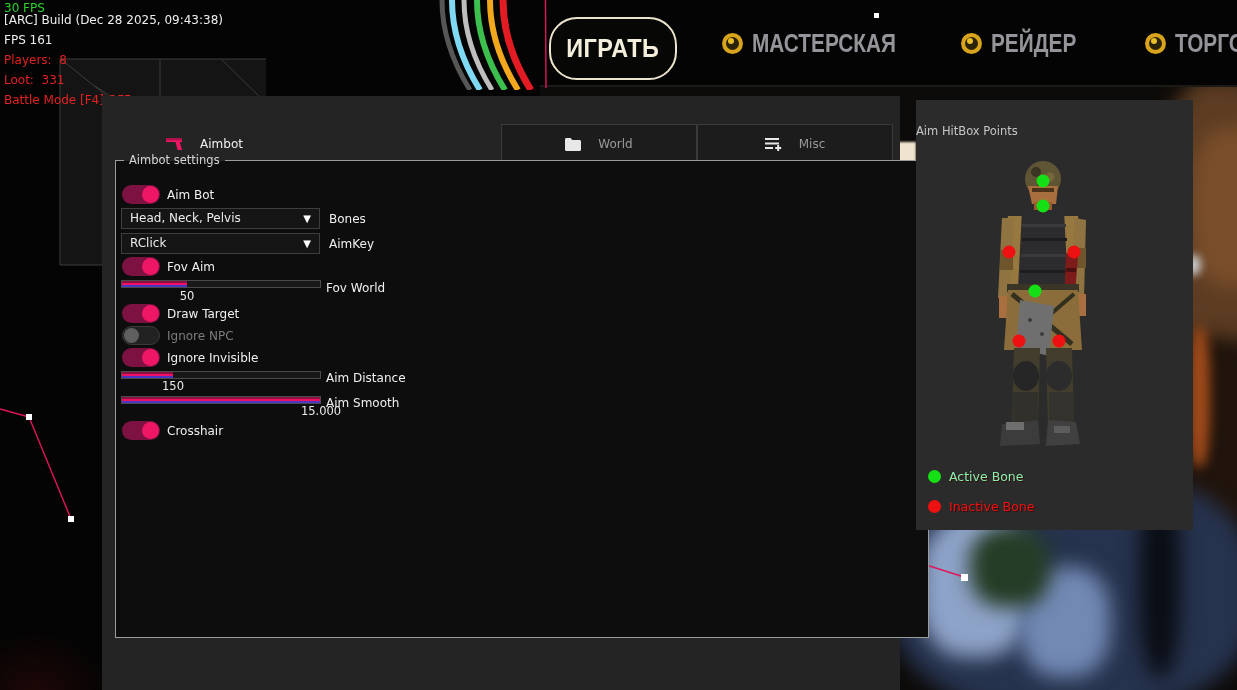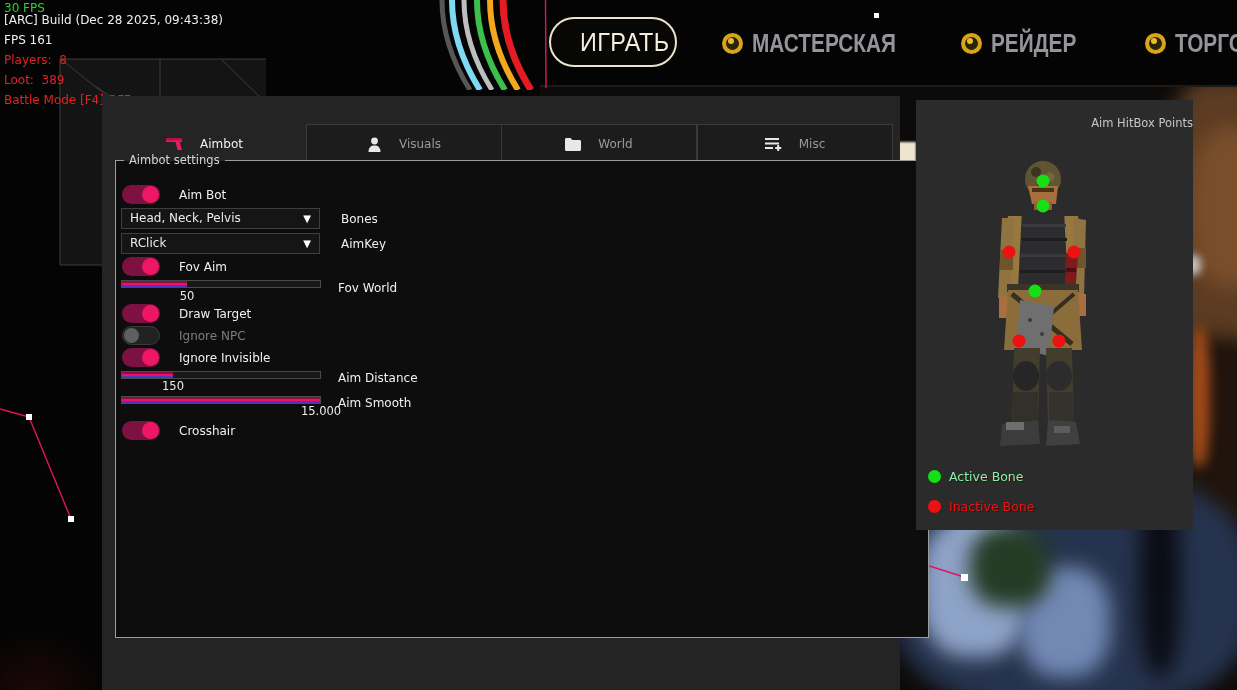--- a/index.html
+++ b/index.html
@@ -11,24 +11,24 @@
   .scene .blob{position:absolute;filter:blur(10px);border-radius:40%;}
   .corner-red{position:absolute;left:-40px;top:630px;width:150px;height:120px;
               background:radial-gradient(closest-side,#1d0707,transparent);}
   
   .hud{position:absolute;left:4px;top:0;z-index:8;font-size:12px;line-height:20px;}
   .hud div{white-space:pre;position:absolute;left:0;width:400px;}
   .hud .green{color:#2bd42b;}
   .hud .white{color:#efefef;}
   .hud .red{color:#e32222;}
   
-  .play-btn{position:absolute;left:549px;top:17px;width:128px;height:50px;z-index:9;
+  .play-btn{position:absolute;left:549px;top:17px;width:128px;height:63px;z-index:9;
     border:2.5px solid #ece3cc;border-radius:28px;background:rgba(12,10,7,.45);
-    color:#f4eedc;font-family:"Liberation Sans",sans-serif;font-weight:normal;font-size:26px;
-    display:flex;align-items:center;justify-content:flex-end;letter-spacing:.5px;
+    color:#f4eedc;font-family:"Liberation Sans",sans-serif;font-weight:bold;font-size:26px;
+    display:flex;align-items:center;justify-content:center;letter-spacing:.5px;
     transform-origin:left center;box-sizing:border-box;}
   .play-btn span{display:inline-block;transform:scaleX(.9);}
   .menu-item{position:absolute;top:28px;z-index:9;display:flex;align-items:center;gap:9px;}
   .menu-item .label{color:#94949a;font-family:"Liberation Sans",sans-serif;font-weight:bold;
     font-size:26px;letter-spacing:0;transform:scaleX(.8);transform-origin:left center;white-space:nowrap;}
   .coin{width:21px;height:21px;border-radius:50%;background:#d7a41b;position:relative;flex:0 0 auto;}
   .coin::after{content:'';position:absolute;inset:4px;border-radius:50%;background:#2a2209;}
   .coin::before{content:'';position:absolute;left:6px;top:5px;width:6px;height:6px;border-radius:50%;
     background:#e9bf27;z-index:1;}
   
@@ -38,40 +38,40 @@
   .tab.boxed{background:#1c1c1c;border:1px solid #3a3a3a;}
   .tab .tlabel{font-size:12px;color:#9a9a9a;}
   .tab.active .tlabel{color:#f0f0f0;}
   .tab svg{display:block;}
   
   .group{position:absolute;left:13px;top:64px;width:814px;height:478px;box-sizing:border-box;
     background:#0d0d0d;border:1px solid #9c9c9c;margin:0;padding:0;}
   .group-legend{position:absolute;left:8px;top:-8px;padding:0 5px;font-size:11.5px;color:#d6d6d6;
     background:linear-gradient(to bottom,#242424 50%,#0d0d0d 50%);line-height:15px;}
   
-  .ctl-label{position:absolute;font-size:12px;color:#f0f0f0;white-space:nowrap;margin-left:12px;}
+  .ctl-label{position:absolute;font-size:12px;color:#f0f0f0;white-space:nowrap;}
   .ctl-label.dim{color:#7c7c7c;}
   .toggle{position:absolute;width:38px;height:19px;border-radius:10px;box-sizing:border-box;}
   .toggle.on{background:#7d1242;}
   .toggle.on::after{content:'';position:absolute;right:1px;top:1px;width:17px;height:17px;
     border-radius:50%;background:#ee1766;}
   .toggle.off{background:#222;border:1px solid #3a3a3a;}
   .toggle.off::after{content:'';position:absolute;left:1px;top:1px;width:15px;height:15px;
     border-radius:50%;background:#5f5f5f;}
   .dropdown{position:absolute;width:199px;height:21px;box-sizing:border-box;background:#151515;
     border:1px solid #3e3e3e;color:#ececec;font-size:12px;line-height:19px;padding:0 8px;}
   .dropdown .arrow{position:absolute;right:8px;top:0;color:#fff;font-size:10px;line-height:19px;}
   .slider{position:absolute;width:200px;height:8px;box-sizing:border-box;background:#181818;
     border:1px solid #4a4a4a;}
   .slider .fill{height:100%;background:linear-gradient(180deg,#8e1042 0%,#8e1042 28%,#ef1166 28%,
     #ef1166 62%,#4a38c0 62%,#4a38c0 100%);}
   .slider-value{position:absolute;font-size:11.5px;color:#eaeaea;text-align:center;}
   
   .hitbox{position:absolute;left:916px;top:100px;width:277px;height:430px;background:#2b2b2b;z-index:10;}
-  .hitbox-title{position:absolute;top:16px;left:0;width:100%;text-align:right;font-size:11.5px;color:#c6c6c6;}
+  .hitbox-title{position:absolute;top:24px;left:0;width:100%;text-align:left;font-size:11.5px;color:#c6c6c6;}
   .model-wrap{position:absolute;left:78px;top:58px;width:112px;height:292px;}
   .hit-dot{position:absolute;width:13px;height:13px;border-radius:50%;transform:translate(-50%,-50%);}
   .hit-dot.active{background:#15e015;}
   .hit-dot.inactive{background:#ee1111;}
   .legend-row{position:absolute;left:12px;display:flex;align-items:center;gap:8px;}
   .legend-dot{width:13px;height:13px;border-radius:50%;}
   .legend-text{font-size:12.5px;text-shadow:1px 1px 0 #3a0c0c;}
   
   .esp{position:absolute;left:0;top:0;z-index:5;pointer-events:none;}
   .banner{position:absolute;left:428px;top:0;z-index:4;pointer-events:none;}
@@ -130,21 +130,21 @@
       <rect x="68" y="516" width="6" height="6"></rect>
       <rect x="961" y="574" width="7" height="7"></rect>
     </g>
   </svg>
 
   <div class="hud">
     <div class="green" style="top:-2px;">30 FPS</div>
     <div class="white" style="top:10px;">[ARC] Build (Dec 28 2025, 09:43:38)</div>
     <div class="white" style="top:30px;">FPS 161</div>
     <div class="red" style="top:50px;">Players:  8</div>
-    <div class="red" style="top:70px;">Loot:  389</div>
+    <div class="red" style="top:70px;">Loot:  331</div>
     <div class="red" style="top:90px;">Battle Mode [F4] OFF</div>
   </div>
 
   <div class="play-btn">
     <span>ИГРАТЬ</span>
   </div>
   <div class="menu-item" style="left:722px;">
     <span class="coin"></span>
     <span class="label">МАСТЕРСКАЯ</span>
   </div>
@@ -158,27 +158,20 @@
   </div>
 
   <div class="panel">
 
     <div class="tab active" style="left:0;width:204px;">
       <svg width="18" height="15" viewBox="0 0 18 15">
         <path d="M17 1 L1 1 L1 5 L10.5 5 L12.6 13 L17 13 L14.8 5 L17 5 Z" fill="#ee1766"></path>
         <rect x="1" y="1" width="16" height="2.4" fill="#b1104a"></rect>
       </svg>
       <span class="tlabel">Aimbot</span>
-    </div>
-    <div class="tab boxed" style="left:204px;width:196px;">
-      <svg width="15" height="15" viewBox="0 0 15 15">
-        <circle cx="7.5" cy="4" r="3.4" fill="#e8e8e8"></circle>
-        <path d="M1.5 15 C1.5 10.5 4 8.6 7.5 8.6 C11 8.6 13.5 10.5 13.5 15 Z" fill="#e8e8e8"></path>
-      </svg>
-      <span class="tlabel">Visuals</span>
     </div>
     <div class="tab boxed" style="left:595px;width:196px;">
       <svg width="17" height="14" viewBox="0 0 17 14">
         <rect x="0" y="1" width="14" height="2" fill="#e8e8e8"></rect>
         <rect x="0" y="5.5" width="14" height="2" fill="#e8e8e8"></rect>
         <rect x="0" y="10" width="8" height="2" fill="#e8e8e8"></rect>
         <rect x="12.2" y="8" width="2" height="6" fill="#e8e8e8"></rect>
         <rect x="10.2" y="10" width="6" height="2" fill="#e8e8e8"></rect>
       </svg>
       <span class="tlabel">Misc</span>

